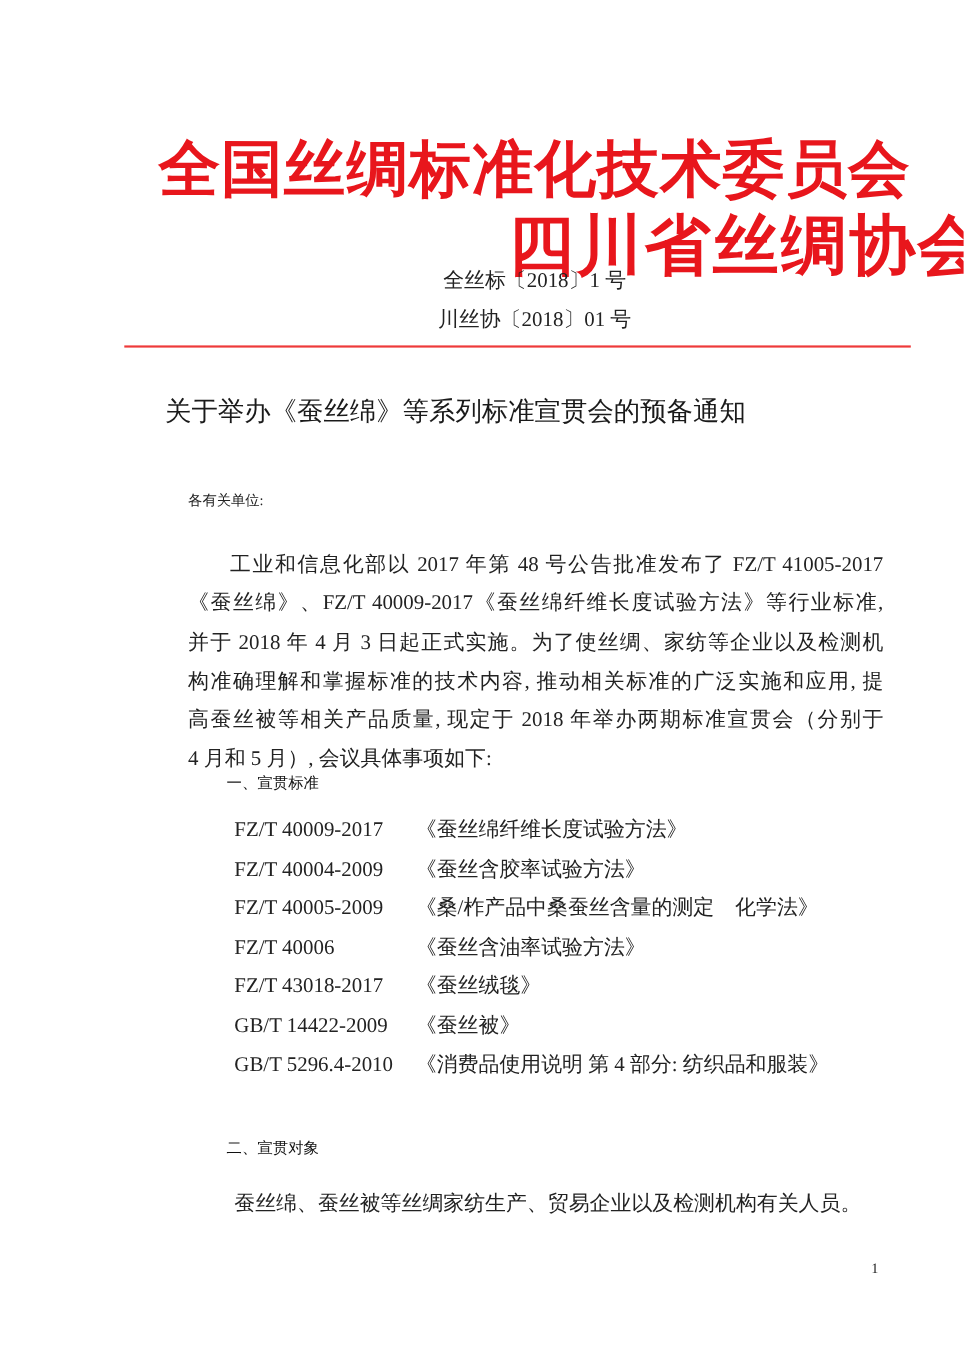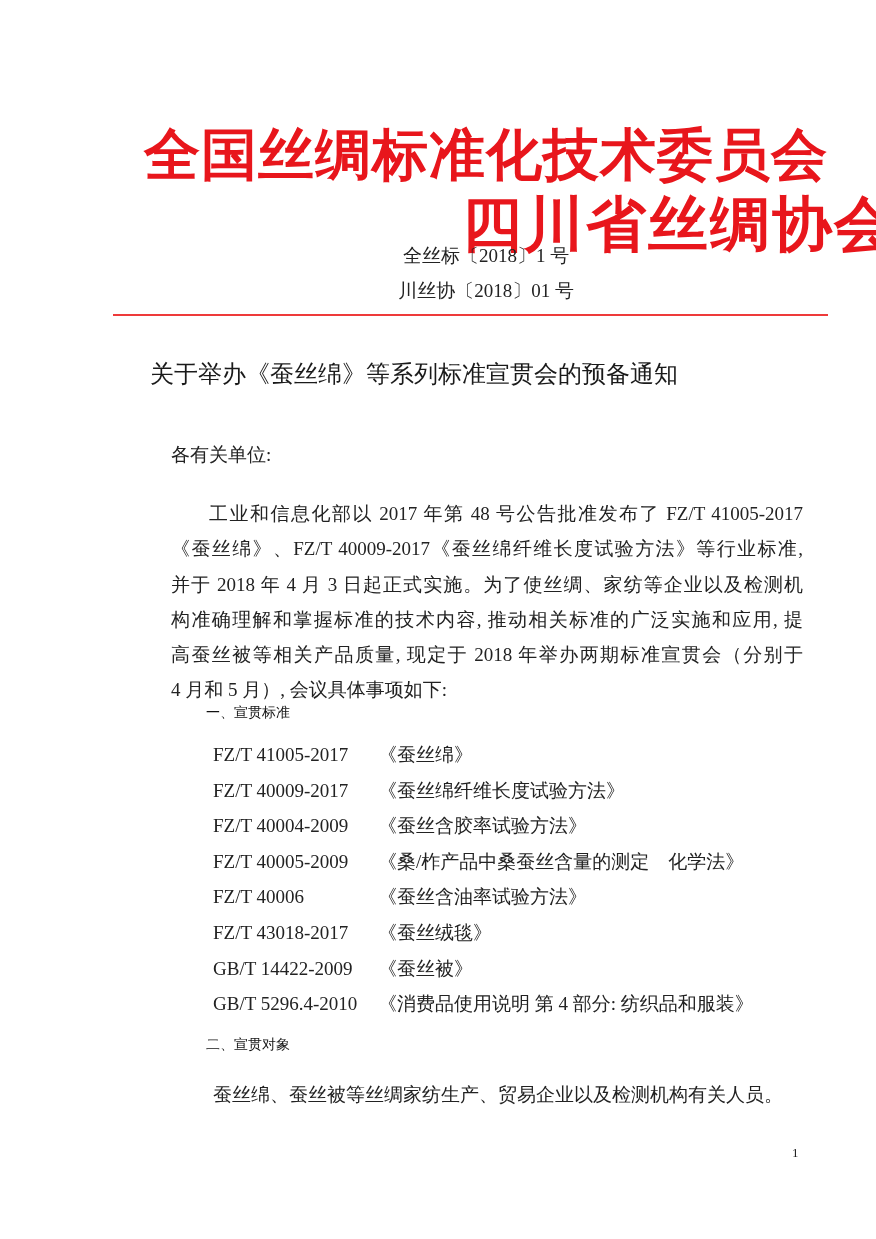--- a/index.html
+++ b/index.html
@@ -10,21 +10,21 @@
           letter-spacing: 1px; line-height: 72px; font-family: "DejaVu Serif", serif; }
   .hdr2 { left: 0; width: 848px; top: 188px; text-align: right; font-size: 60px; font-weight: bold;
           letter-spacing: 2px; line-height: 72px; font-family: "DejaVu Serif", serif; }
   .docno { left: 0; width: 876px; text-align: center; font-size: 19px; line-height: 24px; color: #222;
            font-family: "Liberation Serif", serif; }
   .docno1 { top: 244px; }
   .docno2 { top: 279px; }
   .redline { left: 113px; top: 314px; width: 667px; height: 2px; }
   .title { left: 0; width: 732px; top: 358px; text-align: center; font-size: 24px; line-height: 32px;
            font-family: "DejaVu Sans", "Liberation Sans", sans-serif; color: #1a1a1a; }
-  .salutation { left: 123px; top: 442px; font-size: 19px; line-height: 26px; font-family: "Liberation Serif", serif; }
+  .salutation { left: 123px; top: 442px; font-size: 13px; line-height: 26px; font-family: "Liberation Serif", serif; }
   .para { left: 123px; top: 480px; width: 632px; font-size: 19px; line-height: 35.3px; white-space: normal;
           font-family: "Liberation Serif", serif; }
   .para-line { display: block; white-space: nowrap; text-align: justify; text-align-last: justify; }
   .para-line.last { text-align-last: left; }
   .para-line.first { padding-left: 38px; margin-top: 16px; }
   .sec { left: 158px; font-size: 14px; font-weight: normal; line-height: 26px;
          font-family: "DejaVu Sans", "Liberation Sans", sans-serif; color: #111; }
   .sec1 { top: 699px; }
   .sec2 { top: 1031px; }
   .stdlist { left: 165px; top: 742px; font-size: 19px; font-family: "Liberation Serif", serif; }
@@ -57,24 +57,20 @@
     <span class="para-line">并于 2018 年 4 月 3 日起正式实施。为了使丝绸、家纺等企业以及检测机</span>
     <span class="para-line">构准确理解和掌握标准的技术内容, 推动相关标准的广泛实施和应用, 提</span>
     <span class="para-line">高蚕丝被等相关产品质量, 现定于 2018 年举办两期标准宣贯会（分别于</span>
     <span class="para-line last">4 月和 5 月）, 会议具体事项如下:</span>
   </div>
 
   <div class="abs sec sec1">一、宣贯标准</div>
 
   <div class="abs stdlist">
     <div class="std-row">
-      <span class="std-code">FZ/T 41005-2017</span>
-      <span class="std-name">《蚕丝绵》</span>
-    </div>
-    <div class="std-row">
       <span class="std-code">FZ/T 40009-2017</span>
       <span class="std-name">《蚕丝绵纤维长度试验方法》</span>
     </div>
     <div class="std-row">
       <span class="std-code">FZ/T 40004-2009</span>
       <span class="std-name">《蚕丝含胶率试验方法》</span>
     </div>
     <div class="std-row">
       <span class="std-code">FZ/T 40005-2009</span>
       <span class="std-name">《桑/柞产品中桑蚕丝含量的测定　化学法》</span>

